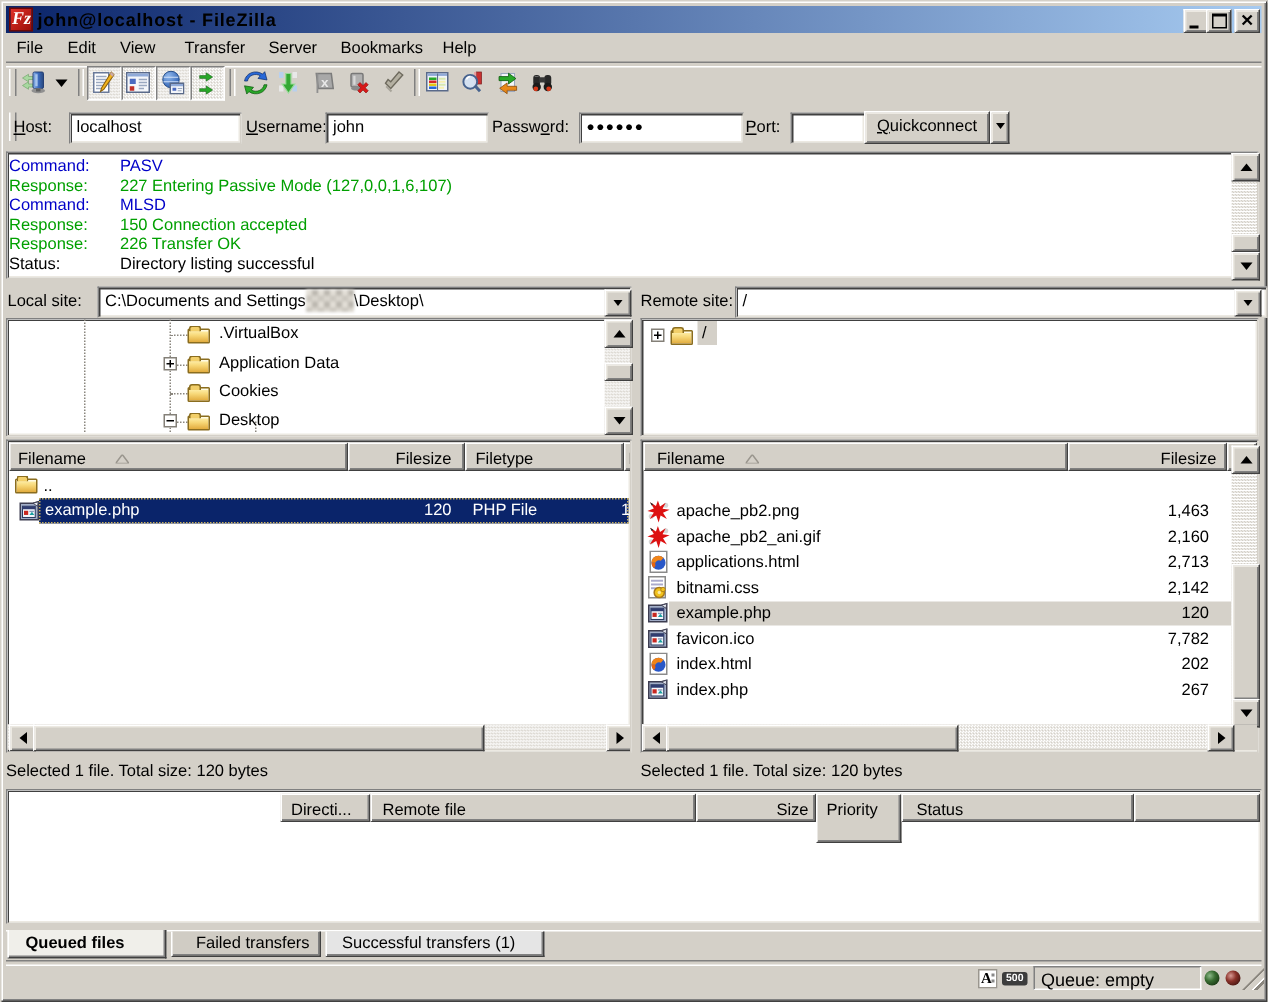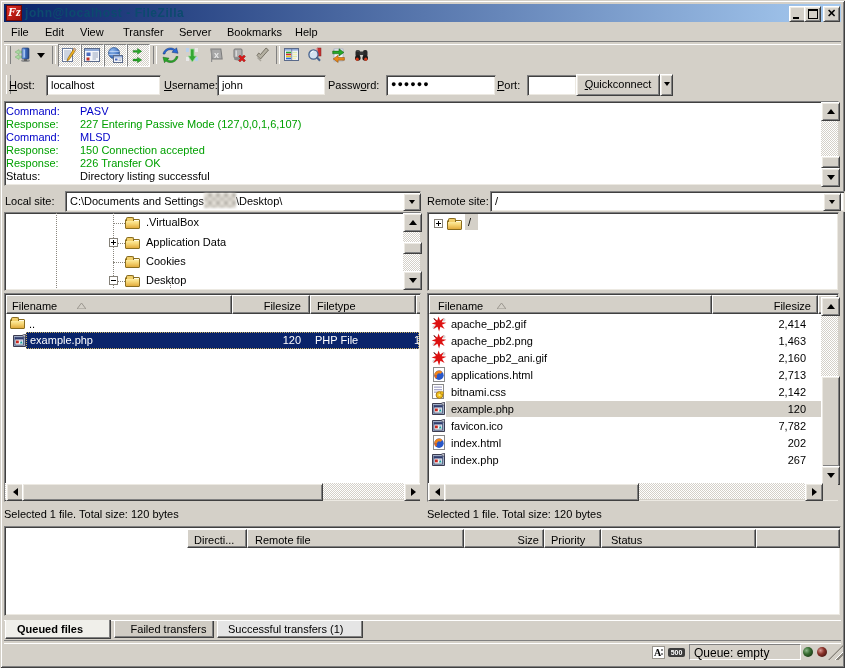--- a/index.html
+++ b/index.html
@@ -65,21 +65,21 @@
         <stop offset="1" stop-color="#3a100c"></stop>
     </radialGradient>
   </defs>
 </svg>
 <div id="win">
 
   <div class="ab" style="left:4px;top:4px;width:837px;height:18px;background:linear-gradient(90deg,#0a246a 0%,#a6caf0 100%);"></div>
   <div class="ab" style="left:6px;top:5px;width:16px;height:16px;background:linear-gradient(135deg,#e03028,#9c0d08);border:1px solid #6a0806;box-sizing:border-box;">
      <div class="ab" style="left:1px;top:-1px;width:14px;height:15px;color:#fff;font:italic bold 12px 'Liberation Serif',serif;">Fz</div>
   </div>
-  <div class="ab" style="left:25px;top:6px;color:#0c4a6e;font-weight:bold;font-size:12px;letter-spacing:0.55px;white-space:nowrap;">john@localhost - FileZilla</div>
+  <div class="ab" style="left:25px;top:6px;color:#000000;font-weight:bold;font-size:12px;letter-spacing:0.55px;white-space:nowrap;">john@localhost - FileZilla</div>
   <div class="sbtn" style="left:789px;top:6px;width:15px;height:14px;">
       <div style="position:absolute;left:3px;bottom:2px;width:6px;height:2px;background:#000;"></div>
     </div>
   <div class="sbtn" style="left:804px;top:6px;width:15px;height:14px;">
       <div style="position:absolute;left:3px;top:2px;width:8px;height:7px;border:1px solid #000;border-top-width:2px;"></div>
     </div>
   <div class="sbtn" style="left:823px;top:6px;width:15px;height:14px;font:bold 11px 'Liberation Sans',sans-serif;">
       <span style="margin-top:-1px">✕</span>
     </div>
 
@@ -380,30 +380,20 @@
         <span style="position:absolute;left:8px;top:2px;">Filename</span>
       <svg width="9" height="6" style="position:absolute;left:67px;top:7px;">
           <polygon points="4.5,0 9,6 0,6" fill="#d4d0c8" stroke="#9a968e" stroke-width="1"></polygon>
         </svg>
     </div>
     <div class="hcell" style="left:284px;top:1px;width:106px;height:19px;box-sizing:border-box;">
         <span style="position:absolute;right:6px;top:2px;">Filesize</span>
       </div>
     <div class="hcell" style="left:390px;top:1px;width:20px;height:19px;box-sizing:border-box;"></div>
     <div class="ab" style="left:18px;top:107px;width:375px;height:16px;background:#d5d1c9;"></div>
-    <div class="rrow" style="top:22px;">
-        <svg width="16" height="16">
-          <circle cx="12.8" cy="3.8" r="1.7" fill="#d0d0d0" opacity=".85"></circle>
-          <circle cx="3.2" cy="11.2" r="1.7" fill="#d0d0d0" opacity=".85"></circle>
-          <path d="M7.6 0.6 L9 4.6 L12.8 2.2 L10.7 6.2 L15.4 6.8 L11 8.8 L13.6 13 L9.4 10.7 L8.1 15.4 L6.5 10.7 L2.2 13 L4.9 8.7 L0.6 7.6 L4.9 6 L2.4 1.9 L6.3 4.4 Z" fill="#dd1111"></path>
-          <path d="M2.4 1.9 L4.6 3.2 L3.4 4 Z" fill="#282828"></path>
-        </svg>
-        <span class="nm">apache_pb2.gif</span>
-        <span class="sz">2,414</span>
-      </div>
     <div class="rrow" style="top:39px;">
         <svg width="16" height="16">
           <circle cx="12.8" cy="3.8" r="1.7" fill="#d0d0d0" opacity=".85"></circle>
           <circle cx="3.2" cy="11.2" r="1.7" fill="#d0d0d0" opacity=".85"></circle>
           <path d="M7.6 0.6 L9 4.6 L12.8 2.2 L10.7 6.2 L15.4 6.8 L11 8.8 L13.6 13 L9.4 10.7 L8.1 15.4 L6.5 10.7 L2.2 13 L4.9 8.7 L0.6 7.6 L4.9 6 L2.4 1.9 L6.3 4.4 Z" fill="#dd1111"></path>
           <path d="M2.4 1.9 L4.6 3.2 L3.4 4 Z" fill="#282828"></path>
         </svg>
         <span class="nm">apache_pb2.png</span>
         <span class="sz">1,463</span>
       </div>
@@ -515,21 +505,21 @@
   <div class="sunkw ab" style="left:4px;top:526px;width:837px;height:90px;box-sizing:border-box;">
     <div class="hcell" style="left:182px;top:2px;width:60px;height:19px;box-sizing:border-box;">
         <span style="position:absolute;left:6px;top:2px;">Directi...</span>
       </div>
     <div class="hcell" style="left:242px;top:2px;width:217px;height:19px;box-sizing:border-box;">
         <span style="position:absolute;left:7px;top:2px;">Remote file</span>
       </div>
     <div class="hcell" style="left:459px;top:2px;width:80px;height:19px;box-sizing:border-box;">
         <span style="position:absolute;right:4px;top:2px;">Size</span>
       </div>
-    <div class="hcell" style="left:539px;top:2px;width:57px;height:19px;box-sizing:border-box;">
+    <div class="hcell" style="left:539px;top:2px;width:57px;height:33px;box-sizing:border-box;">
         <span style="position:absolute;left:6px;top:2px;">Priority</span>
       </div>
     <div class="hcell" style="left:596px;top:2px;width:155px;height:19px;box-sizing:border-box;">
         <span style="position:absolute;left:9px;top:2px;">Status</span>
       </div>
     <div class="hcell" style="left:751px;top:2px;width:84px;height:19px;box-sizing:border-box;"></div>
   </div>
 
   <div class="ab" style="left:4px;top:620px;width:837px;height:1px;background:#fff;"></div>
   <div class="ab" style="left:5px;top:620px;width:106px;height:19px;background:#f0efea;border-left:1px solid #fff;border-right:1px solid #404040;border-bottom:1px solid #404040;box-sizing:border-box;box-shadow:inset -1px -1px 0 #808080;">

